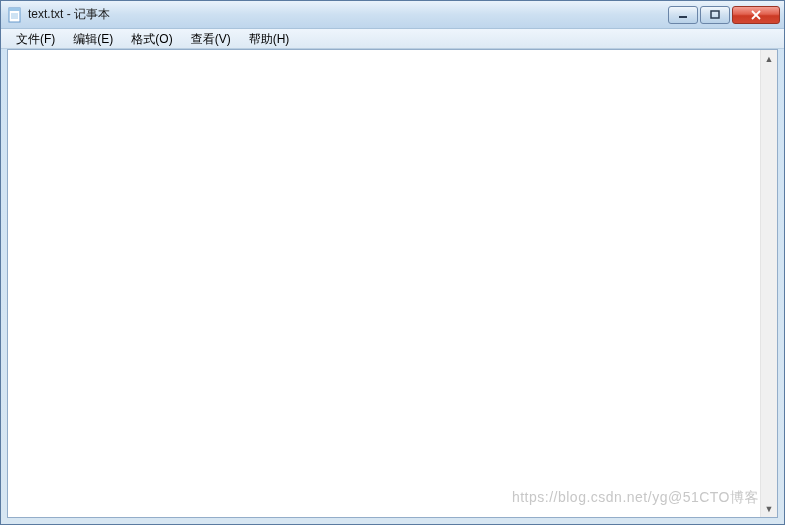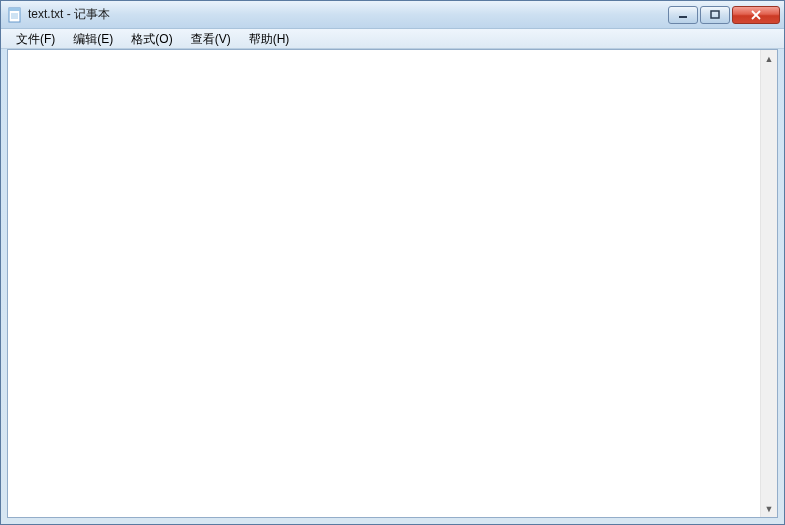--- a/index.html
+++ b/index.html
@@ -170,16 +170,17 @@
   </div>
 
   <div class="content-wrap">
     <div class="editor-frame">
       <textarea class="editor" placeholder="" style=""></textarea>
       <div class="scrollbar">
         <div class="scroll-arrow">▲</div>
         <div class="scroll-track"></div>
         <div class="scroll-arrow">▼</div>
       </div>
+      <div class="watermark">https://blog.csdn.net/yg@51CTO博客</div>
     </div>
   </div>
 
 </div>
 
 </body></html>

